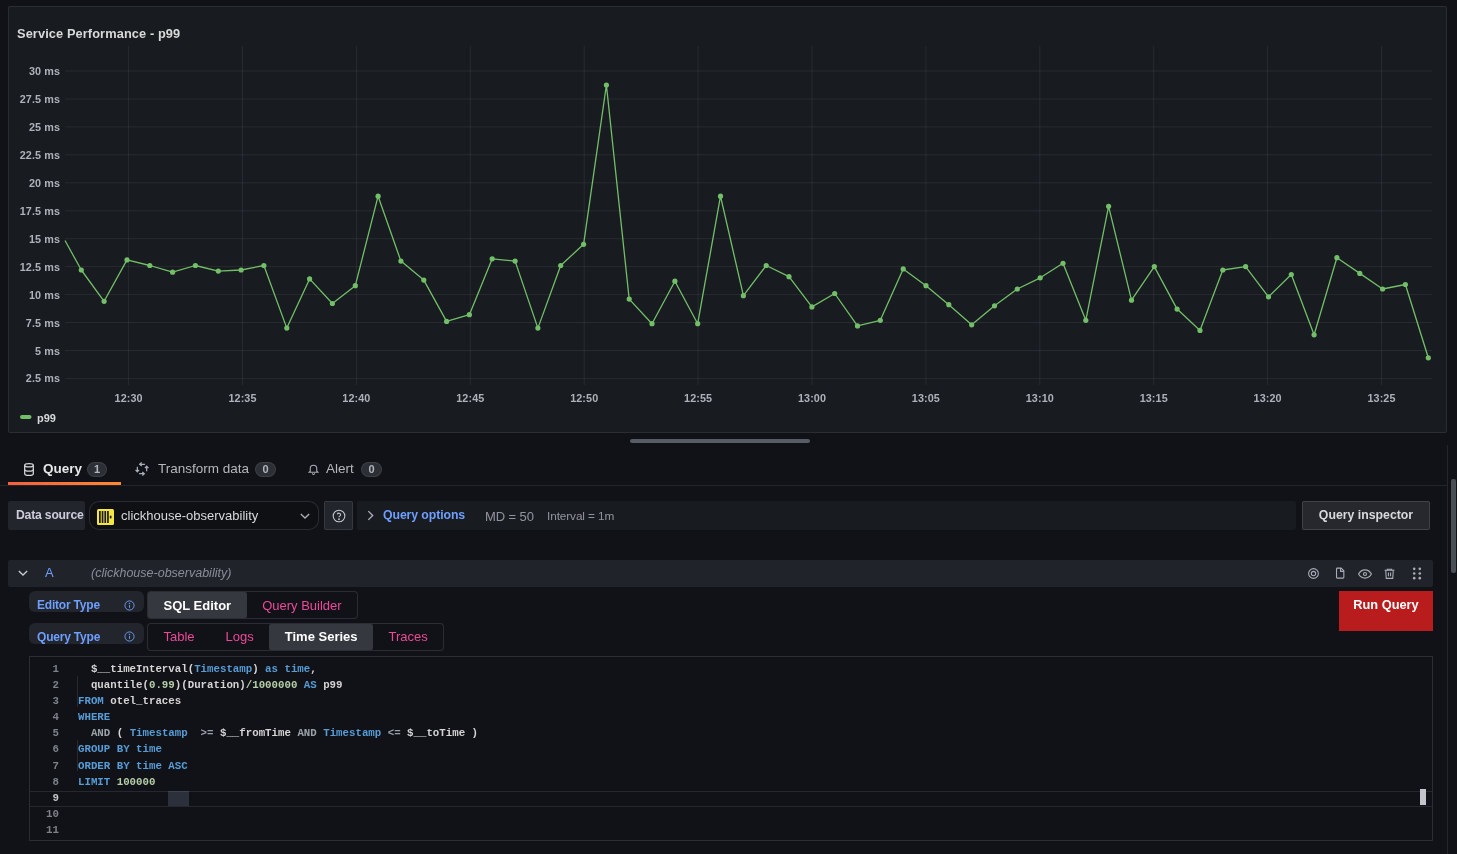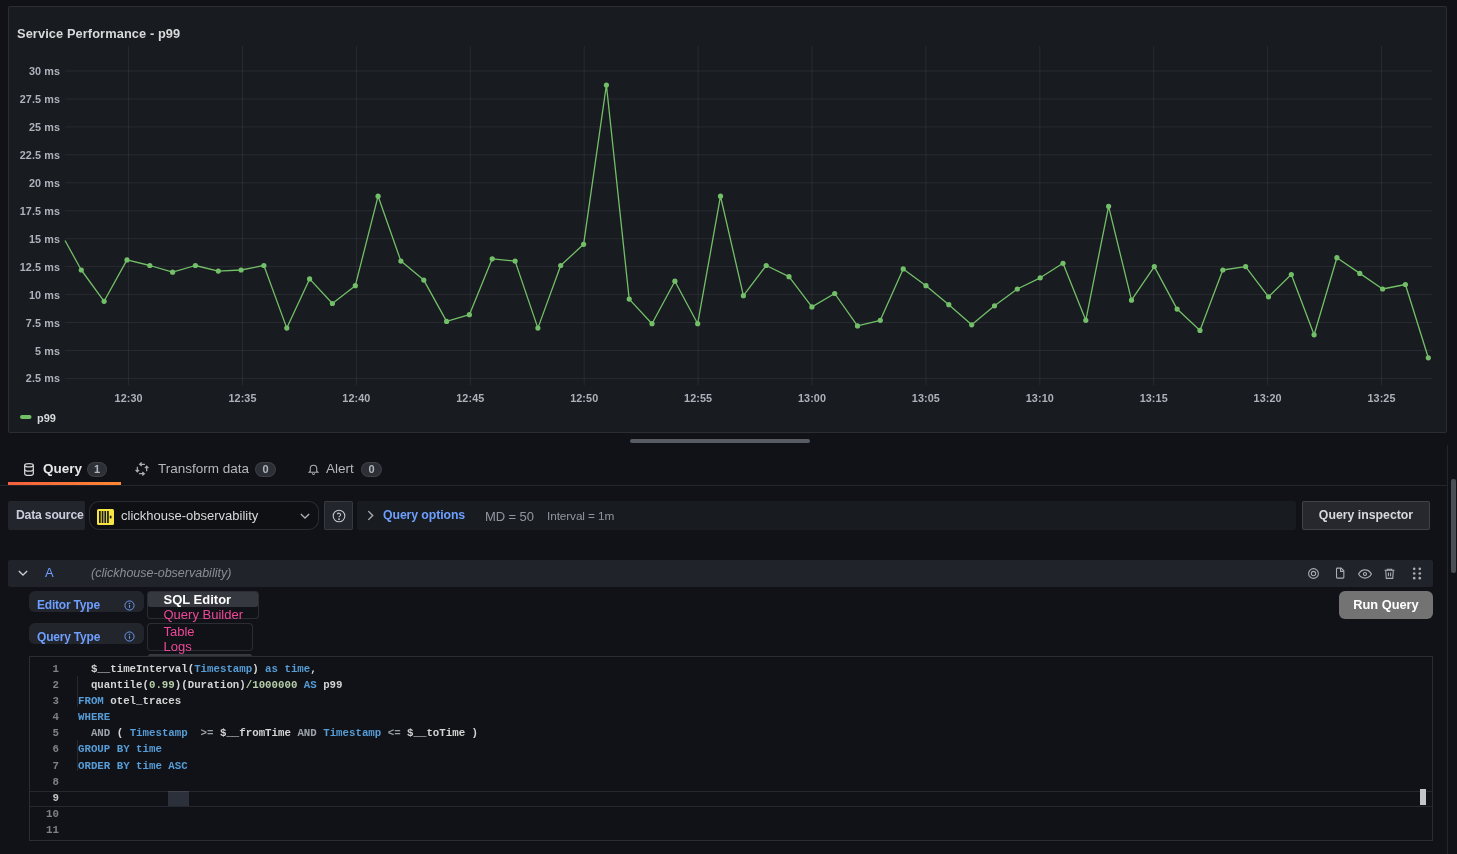--- a/index.html
+++ b/index.html
@@ -36,25 +36,25 @@
   #qinsp { left:1302px; top:501px; width:128px; height:29px; background:#26282E; border:1px solid rgba(204,204,220,0.16); border-radius:2px;
            color:#D8D9DA; font-size:12.3px; font-weight:700; text-align:center; line-height:27px; }
 
   
   #rowA { left:8px; top:560px; width:1425px; height:27px; background:#202329; border-radius:2px; }
 
   
   .lbl { position:absolute; background:#22252B; border-radius:6px; width:115px; height:21px; }
   .lbl span { color:#6E9FFF !important; font-size:12px; }
   .tgl { position:absolute; height:28px; border:1px solid rgba(204,204,220,0.15); border-radius:4px;
-         display:flex; align-items:stretch; background:#111217;flex-direction:column; }
+         display:flex; align-items:stretch; background:#111217; }
   .seg { font-size:13px; font-weight:500; color:#ec4899; display:flex; align-items:center;
          padding:0 15.5px; border-radius:2px; }
   .seg.on { background:#35383F; color:#FFFFFF; font-weight:700; }
-  #runq { left:1339px; top:591px; width:94px; height:28px; background:#737373; border-radius:6px;
+  #runq { left:1339px; top:591px; width:94px; height:40px; background:#b91c1c; border-radius:0;
           color:#FFFFFF; font-size:12.8px; font-weight:700; text-align:center; line-height:28px; }
 
   
   #sqlbox { left:29px; top:656px; width:1404px; height:185px; background:#111217;
             border:1px solid rgba(204,204,220,0.15); }
   #lnums { position:absolute; left:0; top:6px; width:29px; }
   .ln { height:16.1px; line-height:16.1px; text-align:right; color:#7D818A;
         font:700 10.75px "Liberation Mono",monospace; }
   .ln.cur { color:#C6C6C6; }
   #codecol { position:absolute; left:48px; top:6px; }
@@ -335,19 +335,20 @@
         <div class="ln">11</div>
       </div>
     <div id="codecol">
         <div class="cl">  $__timeInterval(<span style="color:#569CD6">Timestamp</span>) <span style="color:#569CD6">as</span> <span style="color:#569CD6">time</span>,</div>
         <div class="cl">  quantile(<span style="color:#B5CEA8">0.99</span>)(Duration)<span style="color:#B5CEA8">/1000000</span> <span style="color:#569CD6">AS</span> p99</div>
         <div class="cl"><span style="color:#569CD6">FROM</span> otel_traces</div>
         <div class="cl"><span style="color:#569CD6">WHERE</span></div>
         <div class="cl">  <span style="color:#9BA1A9">AND</span> ( <span style="color:#569CD6">Timestamp</span>  <span style="color:#9BA1A9">&gt;=</span> $__fromTime <span style="color:#9BA1A9">AND</span> <span style="color:#569CD6">Timestamp</span> <span style="color:#9BA1A9">&lt;=</span> $__toTime )</div>
         <div class="cl"><span style="color:#569CD6">GROUP</span> <span style="color:#569CD6">BY</span> <span style="color:#569CD6">time</span></div>
         <div class="cl"><span style="color:#569CD6">ORDER</span> <span style="color:#569CD6">BY</span> <span style="color:#569CD6">time</span> <span style="color:#569CD6">ASC</span></div>
+        <div class="cl"><span style="color:#569CD6">LIMIT</span> <span style="color:#B5CEA8">100000</span></div>
         <div class="cl"></div>
       </div>
   </div>
   <div class="abs" id="ovcursor"></div>
 
   <div class="abs" id="vsep"></div>
   <div class="abs" id="vthumb"></div>
 </div>
 </body></html>

